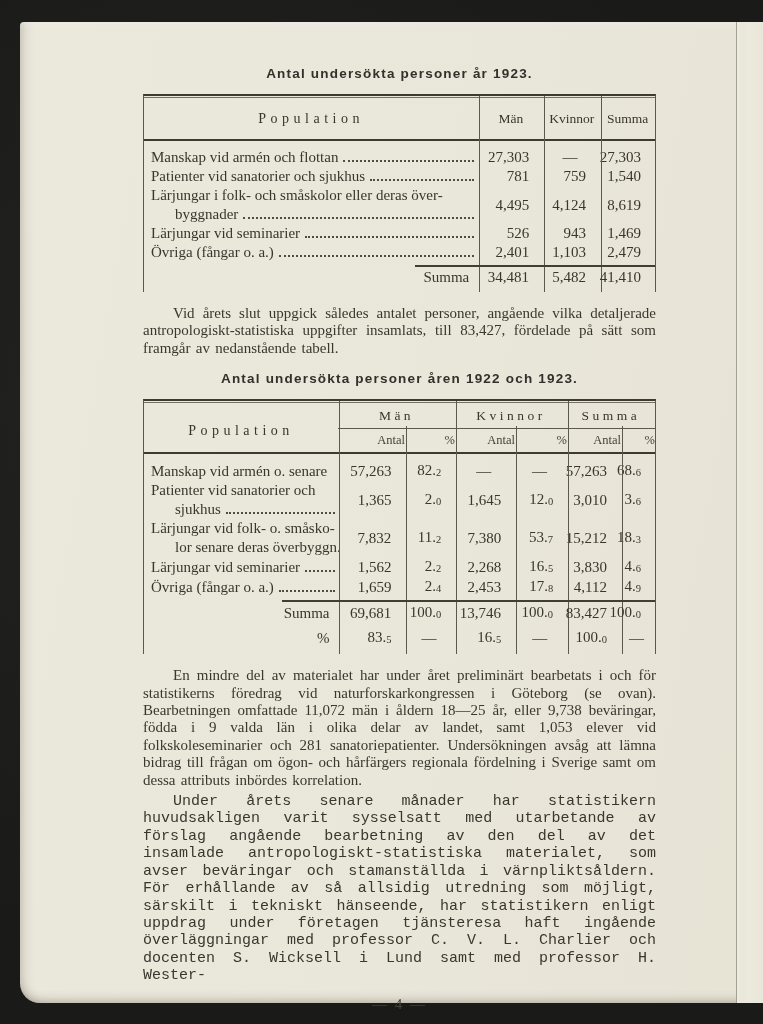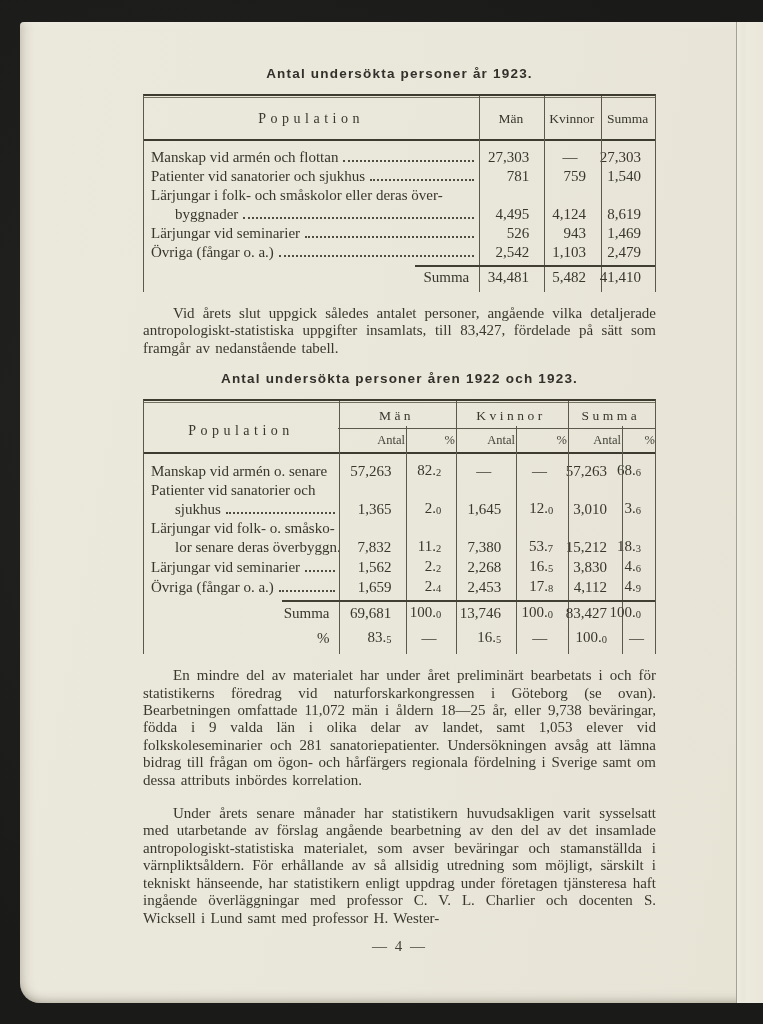--- a/index.html
+++ b/index.html
@@ -69,21 +69,21 @@
   .t2grow{height:25px;display:flex;align-items:center;border-bottom:1px solid #5b584c;}
   .t2grow .grp{text-align:center;letter-spacing:3.5px;font-size:13.5px;}
   .t2sub{flex:1;display:flex;align-items:center;}
   .t2sub .sc{text-align:right;font-size:12.5px;color:#45423a;}
   .ca1{width:67px;}.cp1{width:50px;}.ca2{width:60px;}.cp2{width:52px;}.ca3{width:54px;}.cp3{width:34px;}
   .gw1{width:117px;}.gw2{width:112px;}.gw3{width:88px;}
   .t2 .lblcol{width:195px;}
 
   
   .tbody{padding-top:7px;}
-  .trow{display:flex;align-items:flex-end;line-height:19px;}
+  .trow{display:flex;align-items:center;line-height:19px;}
   .lblcol{padding-left:7px;box-sizing:border-box;min-width:0;}
   .lline{display:flex;align-items:baseline;}
   .lline.ind{padding-left:24px;}
   .lline .txt{white-space:nowrap;}
   .leader{flex:1 1 auto;min-width:10px;border-bottom:2px dotted #4f4c42;margin:0 4px 3px 5px;}
   .num{display:flex;align-items:flex-end;justify-content:flex-end;
        padding-right:14px;box-sizing:border-box;}
   .num.center{justify-content:center;padding-right:3px;}
   .dec{font-size:10.5px;line-height:inherit;position:relative;top:1px;letter-spacing:0;}
 
@@ -93,21 +93,21 @@
   .t2 .srow::before{content:"";position:absolute;left:27%;right:0;top:0;border-top:2px solid #413e34;}
   .prow{padding:0 0 6px;}
   .sumrow .lblcol .lline{justify-content:flex-end;}
   .sumrow .lblcol{padding-right:9px;}
 
   
   .para{
     margin:13px 0 0;font-size:15px;line-height:17.4px;
     text-align:justify;text-indent:30px;word-spacing:1.6px;color:#3a372f;
   }
-  .para.p3{margin-top:16px;}
+  .para.p3{margin-top:4px;font-family:Liberation Mono, monospace;}
 
   .pageno{margin-top:11px;text-align:center;font-size:15px;color:#45423a;letter-spacing:2px;}
 </style>
 </head>
 <body>
 
 <div class="bg">
   <div class="sheet">
 
     <div class="content">
@@ -198,21 +198,21 @@
               </div>
             </div>
             <div class="trow">
               <div class="lblcol">
                 <div class="lline">
                   <span class="txt">Övriga (fångar o. a.)</span>
                   <span class="leader"></span>
                 </div>
               </div>
               <div class="num cw1">
-                <span>2,542</span>
+                <span>2,401</span>
               </div>
               <div class="num cw2">
                 <span>1,103</span>
               </div>
               <div class="num cw3">
                 <span>2,479</span>
               </div>
             </div>
           </div>
         <div class="srow" id="t1-sum">

